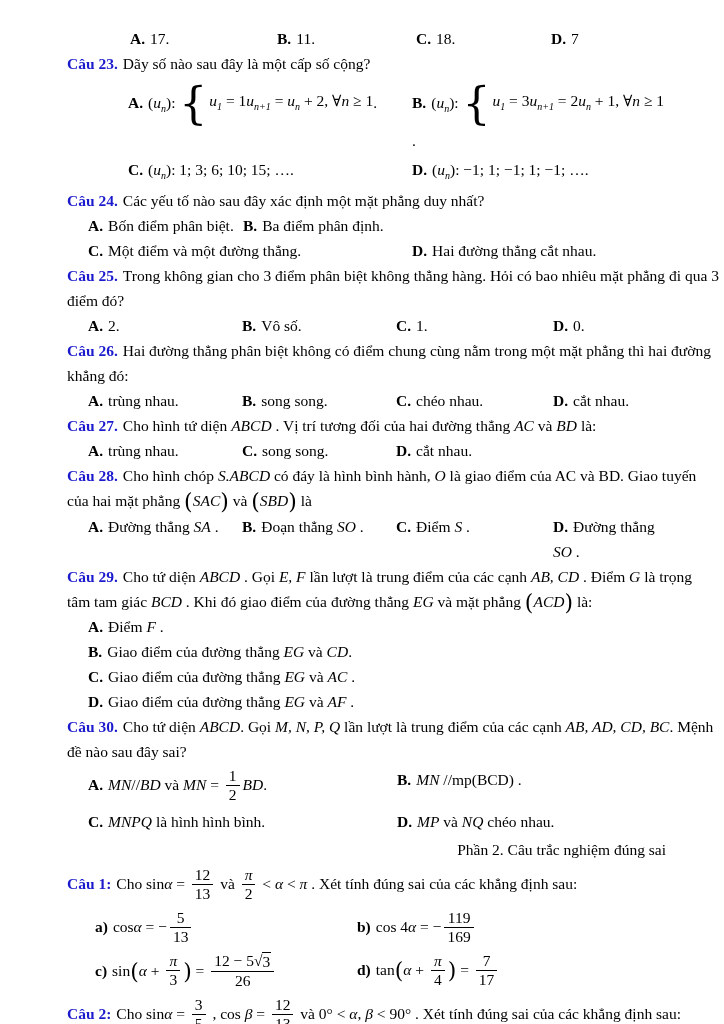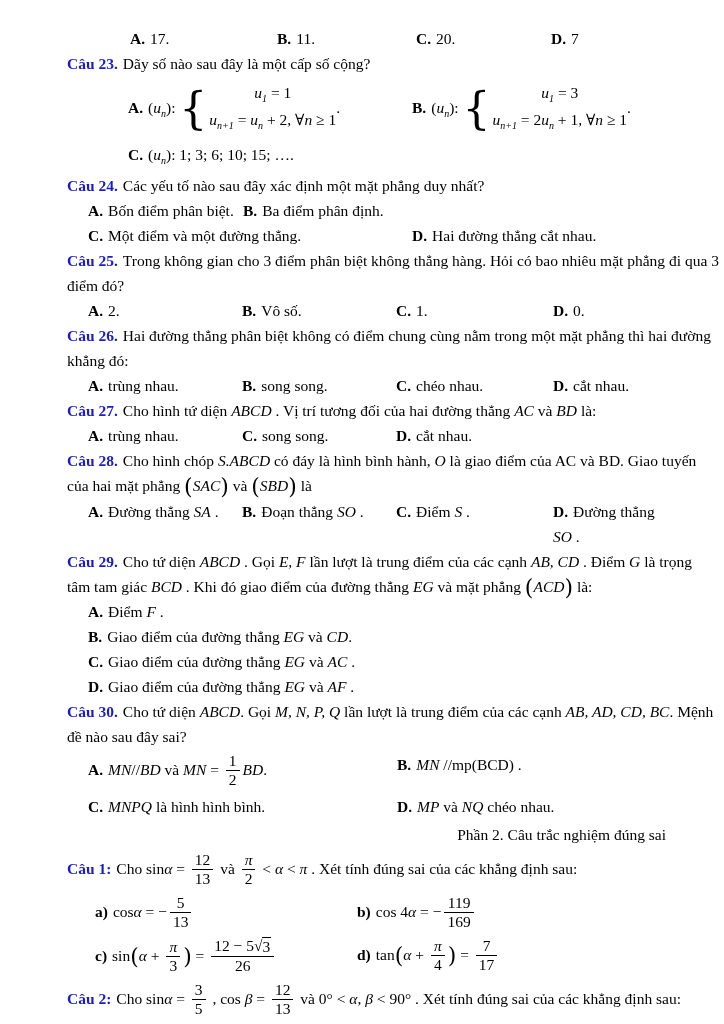--- a/index.html
+++ b/index.html
@@ -28,33 +28,33 @@
   .frac{display:inline-flex;flex-direction:column;vertical-align:middle;text-align:center;
         line-height:18px;margin:1px 3px;position:relative;top:-1px;}
   .frac .num{border-bottom:1.2px solid #000;padding:0 3px;}
   .frac .den{padding:0 3px;}
   .sqrt{display:inline-flex;align-items:flex-start;}
   .rsign{margin-right:-1px;}
   .rad{border-top:1.2px solid #000;padding:0 1px;}
   .bp{font-size:142%;line-height:1;vertical-align:middle;font-family:"DejaVu Serif",serif;}
   .sys{display:inline-flex;align-items:center;vertical-align:middle;margin:2px 0;}
   .brace{font-size:44px;line-height:44px;font-weight:400;margin-right:2px;font-family:"DejaVu Serif",serif;}
-  .syscol{display:inline-flex;flex-direction:column;line-height:21px;}
+  .syscol{display:inline-flex;line-height:21px;}
   .sl1{text-align:center;}
   .sl2{text-align:center;}
 </style>
 </head>
 <body>
 
 <div class="page">
 
   <div class="grid r-prev">
     <span><span class="ol">A.</span><span>17.</span></span>
     <span><span class="ol">B.</span><span>11.</span></span>
-    <span><span class="ol">C.</span><span>20.</span></span>
+    <span><span class="ol">C.</span><span>18.</span></span>
     <span><span class="ol">D.</span><span>7</span></span>
   </div>
 
   <div>
     <div class="line"><span class="qlabel">Câu 23.</span><span>Dãy số nào sau đây là một cấp số cộng?</span></div>
     <div class="grid r-q23 mtop">
       <span><span class="ol">A.</span><span class="fml"><span class="mu">(</span><span class="mi">u</span><sub class="msub">n</sub><span class="mu">): </span><span class="sys">
               <span class="brace">{</span>
               <span class="syscol">
                 <span class="sl1"><span class="mi">u</span><sub class="msub">1</sub><span class="mu"> = 1</span></span>
@@ -64,20 +64,21 @@
       <span><span class="ol">B.</span><span class="fml"><span class="mu">(</span><span class="mi">u</span><sub class="msub">n</sub><span class="mu">): </span><span class="sys">
               <span class="brace">{</span>
               <span class="syscol">
                 <span class="sl1"><span class="mi">u</span><sub class="msub">1</sub><span class="mu"> = 3</span></span>
                 <span class="sl2"><span class="mi">u</span><sub class="msub">n+1</sub><span class="mu"> = 2</span><span class="mi">u</span><sub class="msub">n</sub><span class="mu"> + 1, ∀</span><span class="mi">n</span><span class="mu"> ≥ 1</span></span>
               </span>
             </span><span class="mu">.</span></span></span>
     </div>
     <div class="grid r-q23 mtop">
       <span><span class="ol">C.</span><span class="fml"><span class="mu">(</span><span class="mi">u</span><sub class="msub">n</sub><span class="mu">): 1; 3; 6; 10; 15; ….</span></span></span>
+      <span><span class="ol">D.</span><span class="fml"><span class="mu">(</span><span class="mi">u</span><sub class="msub">n</sub><span class="mu">): −1; 1; −1; 1; −1; ….</span></span></span>
     </div>
   </div>
 
   <div>
     <div class="line"><span class="qlabel">Câu 24.</span><span>Các yếu tố nào sau đây xác định một mặt phẳng duy nhất?</span></div>
     <div class="grid r-q24a">
       <span><span class="ol">A.</span><span>Bốn điểm phân biệt.</span></span>
       <span><span class="ol">B.</span><span>Ba điểm phân định.</span></span>
     </div>
     <div class="grid r-q24b">

